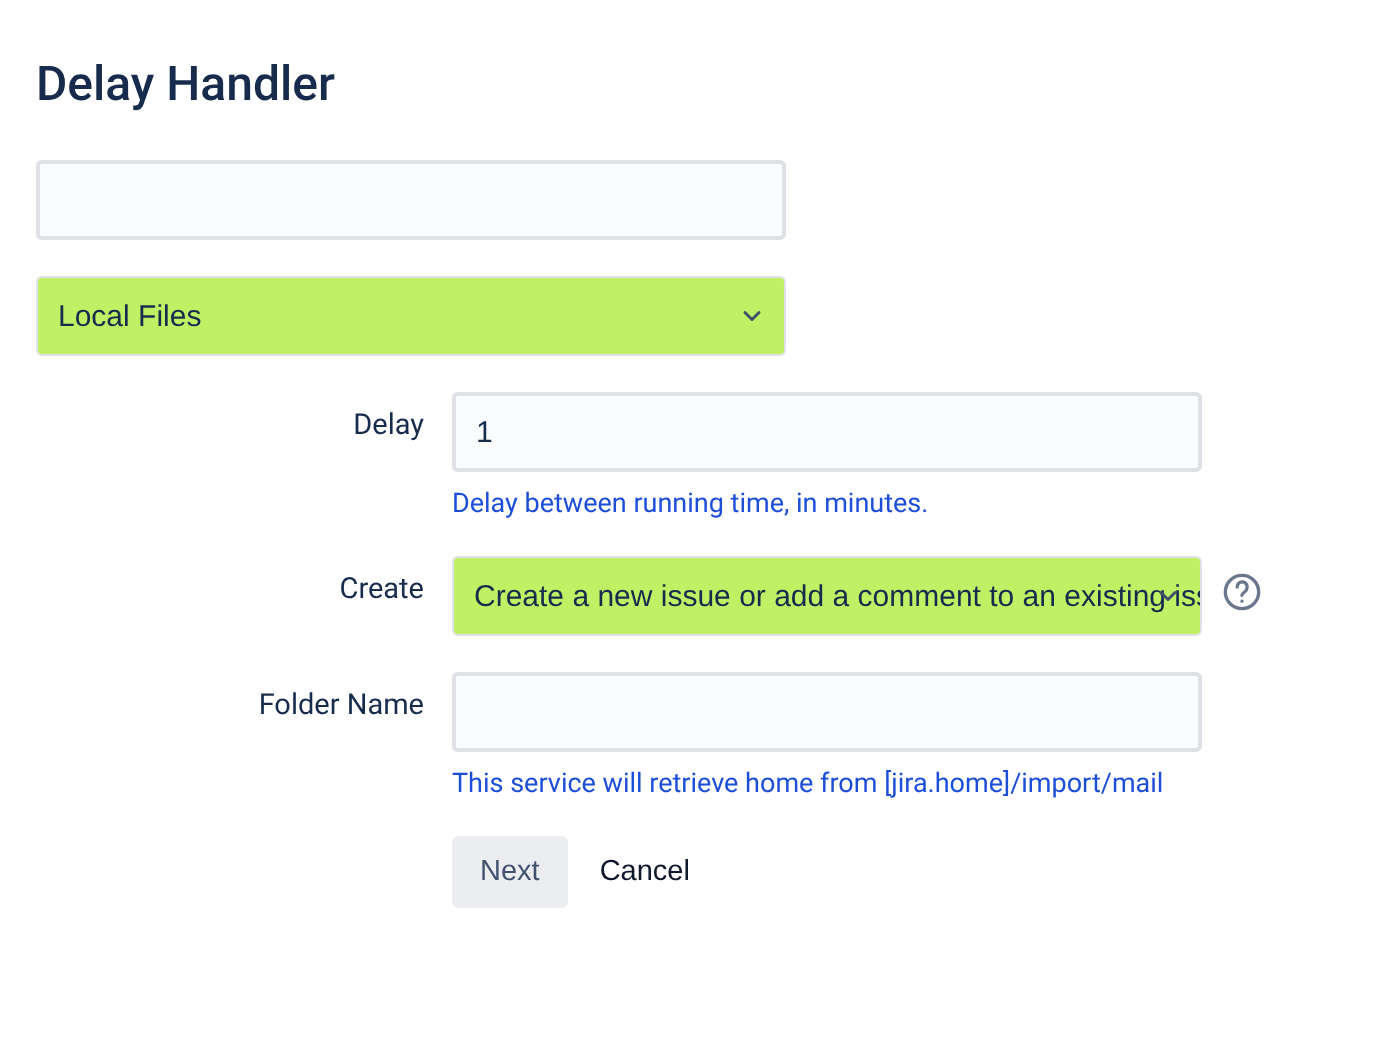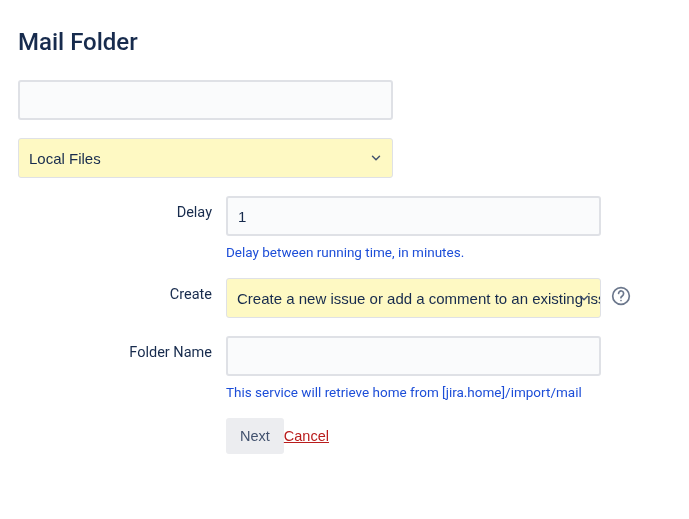--- a/index.html
+++ b/index.html
@@ -51,21 +51,21 @@
   .select-wrap {
     position: relative;
     width: 375px;
   }
   .select-button {
     width: 100%;
     height: 40px;
     padding: 6px 40px 6px 10px;
     font-size: 15px;
     color: #172b4d;
-    background: #fef9c3;
+    background: #bef264;
     border: 1px solid #dfe1e6;
     border-radius: 3px;
     text-align: left;
     cursor: pointer;
     overflow: hidden;
     white-space: nowrap;
   }
   .chevron {
     position: absolute;
     right: 10px;
@@ -76,57 +76,56 @@
   .chevron svg { display:block; }
   .help-text {
     margin-top: 8px;
     font-size: 13.5px;
     color: #1d4ed8;
     max-width: 400px;
   }
   .actions {
     display: flex;
     align-items: center;
-    gap: 0;
+    gap: 16px;
   }
   .btn-primary {
     height: 36px;
     padding: 0 14px;
     font-size: 14.5px;
     color: #42526e;
     background: #ecedf0;
     border: none;
     border-radius: 3px;
     cursor: pointer;
   }
   .btn-link {
     font-size: 14.5px;
-    color: #b91c1c;
+    color: #0f172a;
     background: none;
     border: none;
     padding: 0;
     cursor: pointer;
-    text-decoration: underline;
   }
   .help-icon-wrap {
     margin-left: 10px;
     padding-top: 8px;
   }
   .help-icon {
     width: 20px; height: 20px;
     color: #6b778c;
     cursor: pointer;
     display:inline-block;
   }
   .field-row-inner { display:flex; align-items:flex-start; }
 </style>
 </head>
 <body>
 
-<h2 class="page-title">Mail Folder</h2>
+<h2 class="page-title">Delay Handler</h2>
 
 <div class="form">
 
   <div class="row">
     <div class="field-cell">
       <input type="text" class="text-input" value="" style="">
     </div>
   </div>
 
   <div class="row">

